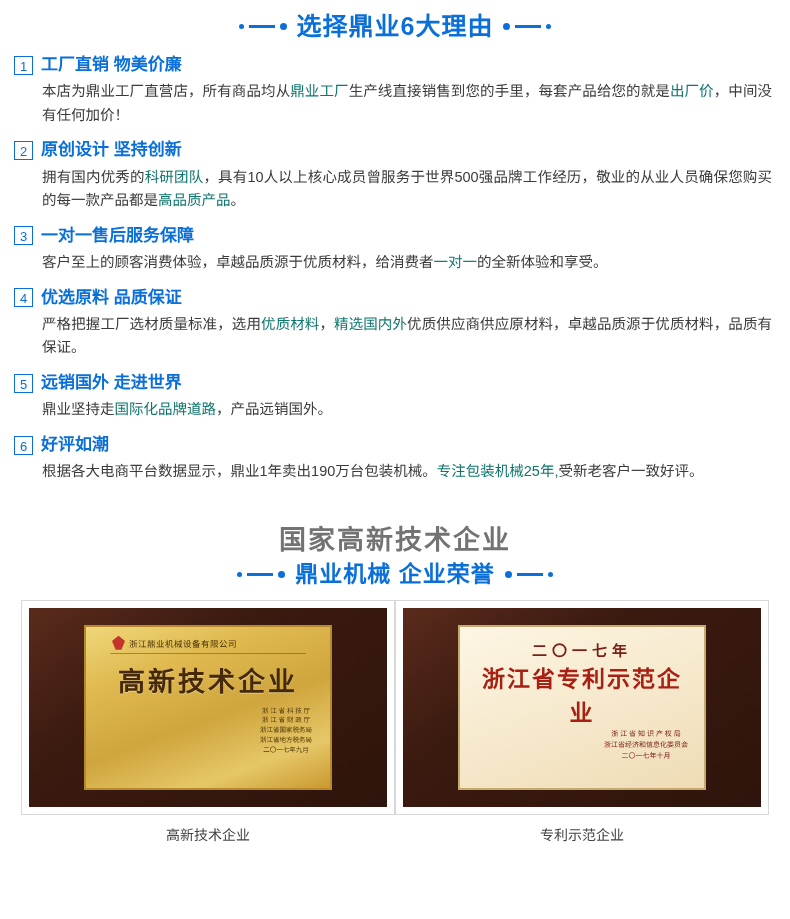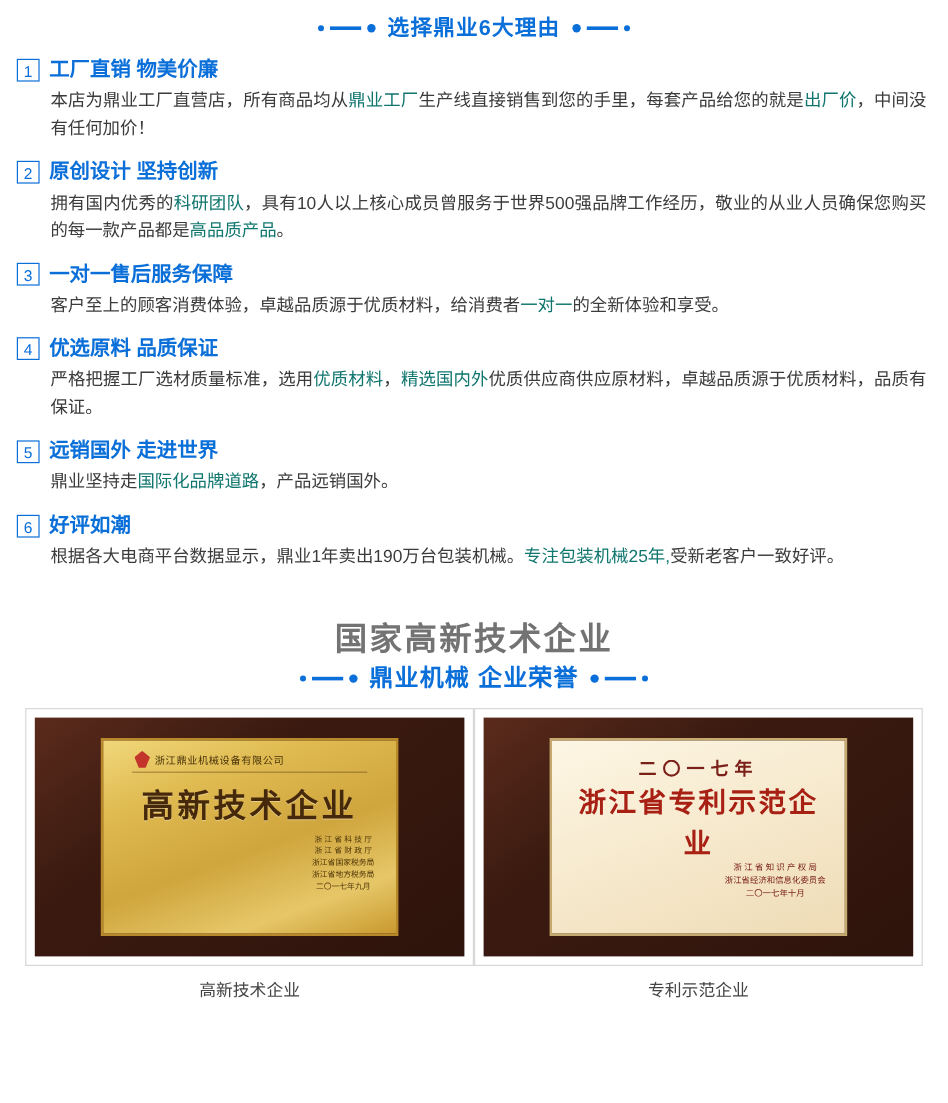--- a/index.html
+++ b/index.html
@@ -45,21 +45,21 @@
     width: 5px;
     height: 5px;
   }
   .bar {
     width: 26px;
     height: 3px;
     background: #0a6fd8;
     display: block;
   }
   .section-title .title-text {
-    font-size: 18px;
+    font-size: 25px;
     font-weight: bold;
     color: #0a6fd8;
     letter-spacing: 1px;
     line-height: 1;
     white-space: nowrap;
   }
 
   
   .reasons {
     padding: 8px 18px 0 14px;
@@ -109,21 +109,21 @@
     font-weight: bold;
     color: #737373;
     margin-top: 34px;
     letter-spacing: 2px;
   }
   .honor-sub {
     margin-top: 6px;
     margin-bottom: 14px;
   }
   .honor-sub .title-text {
-    font-size: 20px;
+    font-size: 23px;
   }
 
   
   .certs {
     display: flex;
     justify-content: center;
     padding: 0 14px;
   }
   .cert {
     width: 374px;

